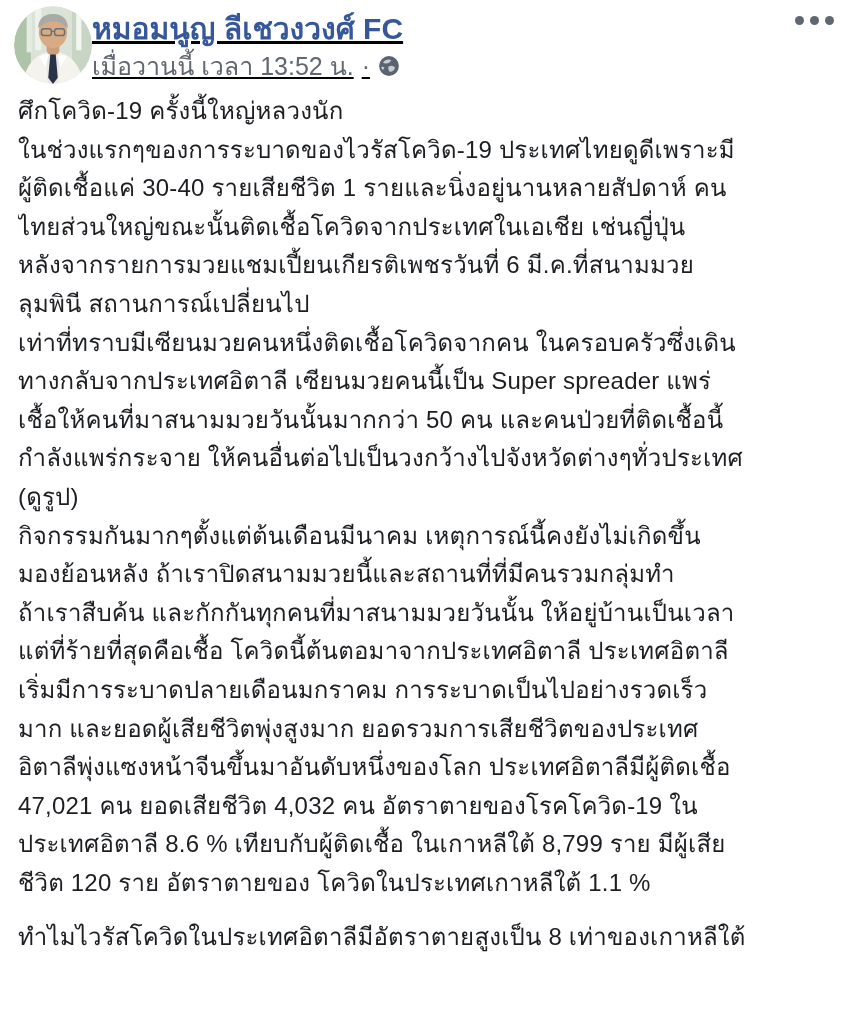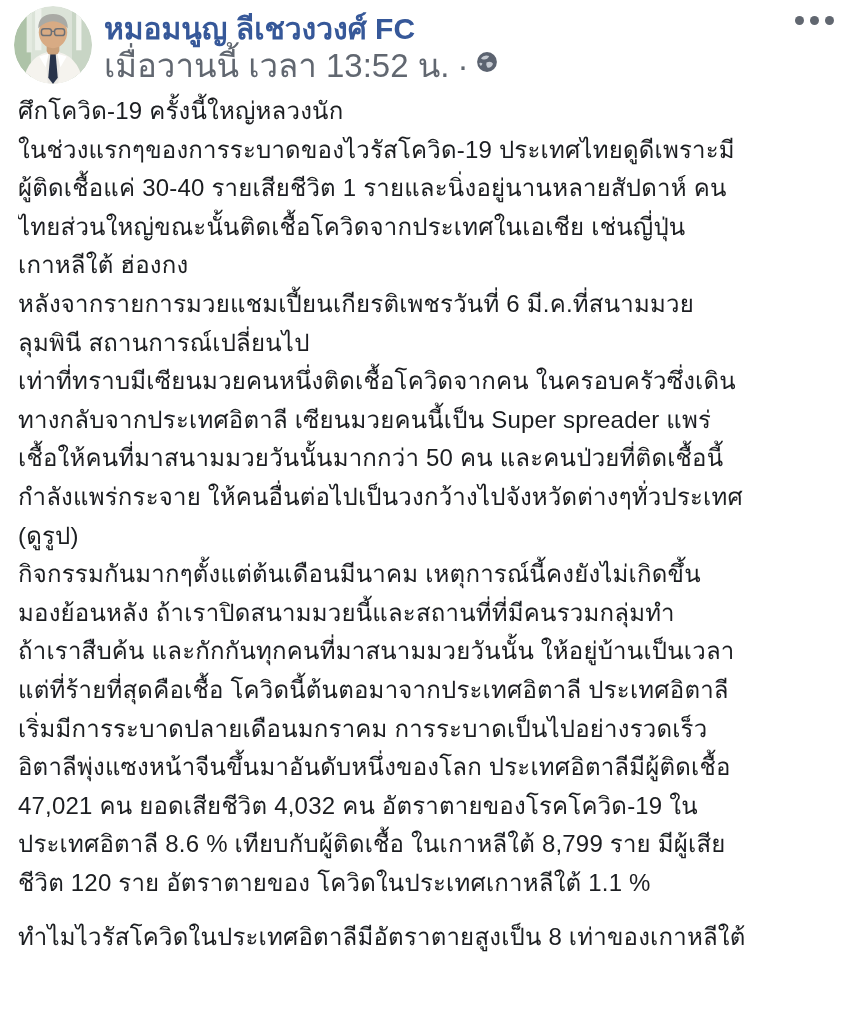--- a/index.html
+++ b/index.html
@@ -25,33 +25,34 @@
   .avatar {
     width: 78px;
     height: 78px;
     border-radius: 50%;
     overflow: hidden;
     flex: 0 0 auto;
     cursor: pointer;
   }
   .avatar svg { display: block; width: 100%; height: 100%; }
 
-  .header-text { margin-left: 12px; padding-top: 6px; }
+  .header-text { padding-top: 6px; text-decoration: underline; }
   .page-name {
     color: #365899;
     font-size: 30px;
     font-weight: bold;
     line-height: 34px;
     cursor: pointer;
   }
   .meta-line {
     display: flex;
+    align-items: center;
     margin-top: 5px;
     color: #616770;
-    font-size: 33px;
+    font-size: 25px;
     line-height: 30px;
   }
   .meta-sep { margin: 0 8px; color: #616770; }
   .globe-icon { width: 22px; height: 22px; display: inline-block; }
   .globe-icon svg { display: block; width: 100%; height: 100%; }
 
   .menu-dots {
     position: absolute;
     top: 10px;
     right: 18px;
@@ -140,33 +141,33 @@
       <i></i>
     </div>
 
   </div>
 
   <div class="post-body">
       <div class="post-line">ศึกโควิด-19 ครั้งนี้ใหญ่หลวงนัก</div>
       <div class="post-line">ในช่วงแรกๆของการระบาดของไวรัสโควิด-19 ประเทศไทยดูดีเพราะมี</div>
       <div class="post-line">ผู้ติดเชื้อแค่ 30-40 รายเสียชีวิต 1 รายและนิ่งอยู่นานหลายสัปดาห์ คน</div>
       <div class="post-line">ไทยส่วนใหญ่ขณะนั้นติดเชื้อโควิดจากประเทศในเอเชีย เช่นญี่ปุ่น</div>
-      <div class="post-line">เกาหลีใต้ ฮ่องกง</div>
       <div class="post-line">หลังจากรายการมวยแชมเปี้ยนเกียรติเพชรวันที่ 6 มี.ค.ที่สนามมวย</div>
       <div class="post-line">ลุมพินี สถานการณ์เปลี่ยนไป</div>
       <div class="post-line">เท่าที่ทราบมีเซียนมวยคนหนึ่งติดเชื้อโควิดจากคน ในครอบครัวซึ่งเดิน</div>
       <div class="post-line">ทางกลับจากประเทศอิตาลี เซียนมวยคนนี้เป็น Super spreader แพร่</div>
       <div class="post-line">เชื้อให้คนที่มาสนามมวยวันนั้นมากกว่า 50 คน และคนป่วยที่ติดเชื้อนี้</div>
       <div class="post-line">กำลังแพร่กระจาย ให้คนอื่นต่อไปเป็นวงกว้างไปจังหวัดต่างๆทั่วประเทศ</div>
       <div class="post-line">(ดูรูป)</div>
       <div class="post-line">กิจกรรมกันมากๆตั้งแต่ต้นเดือนมีนาคม เหตุการณ์นี้คงยังไม่เกิดขึ้น</div>
       <div class="post-line">มองย้อนหลัง ถ้าเราปิดสนามมวยนี้และสถานที่ที่มีคนรวมกลุ่มทำ</div>
       <div class="post-line">ถ้าเราสืบค้น และกักกันทุกคนที่มาสนามมวยวันนั้น ให้อยู่บ้านเป็นเวลา</div>
       <div class="post-line">แต่ที่ร้ายที่สุดคือเชื้อ โควิดนี้ต้นตอมาจากประเทศอิตาลี ประเทศอิตาลี</div>
       <div class="post-line">เริ่มมีการระบาดปลายเดือนมกราคม การระบาดเป็นไปอย่างรวดเร็ว</div>
+      <div class="post-line">มาก และยอดผู้เสียชีวิตพุ่งสูงมาก ยอดรวมการเสียชีวิตของประเทศ</div>
       <div class="post-line">อิตาลีพุ่งแซงหน้าจีนขึ้นมาอันดับหนึ่งของโลก ประเทศอิตาลีมีผู้ติดเชื้อ</div>
       <div class="post-line">47,021 คน ยอดเสียชีวิต 4,032 คน อัตราตายของโรคโควิด-19 ใน</div>
       <div class="post-line">ประเทศอิตาลี 8.6 % เทียบกับผู้ติดเชื้อ ในเกาหลีใต้ 8,799 ราย มีผู้เสีย</div>
       <div class="post-line">ชีวิต 120 ราย อัตราตายของ โควิดในประเทศเกาหลีใต้ 1.1 %</div>
       <div class="post-line clipped">ทำไมไวรัสโควิดในประเทศอิตาลีมีอัตราตายสูงเป็น 8 เท่าของเกาหลีใต้</div>
     </div>
 
 </div>
 
 </body></html>

